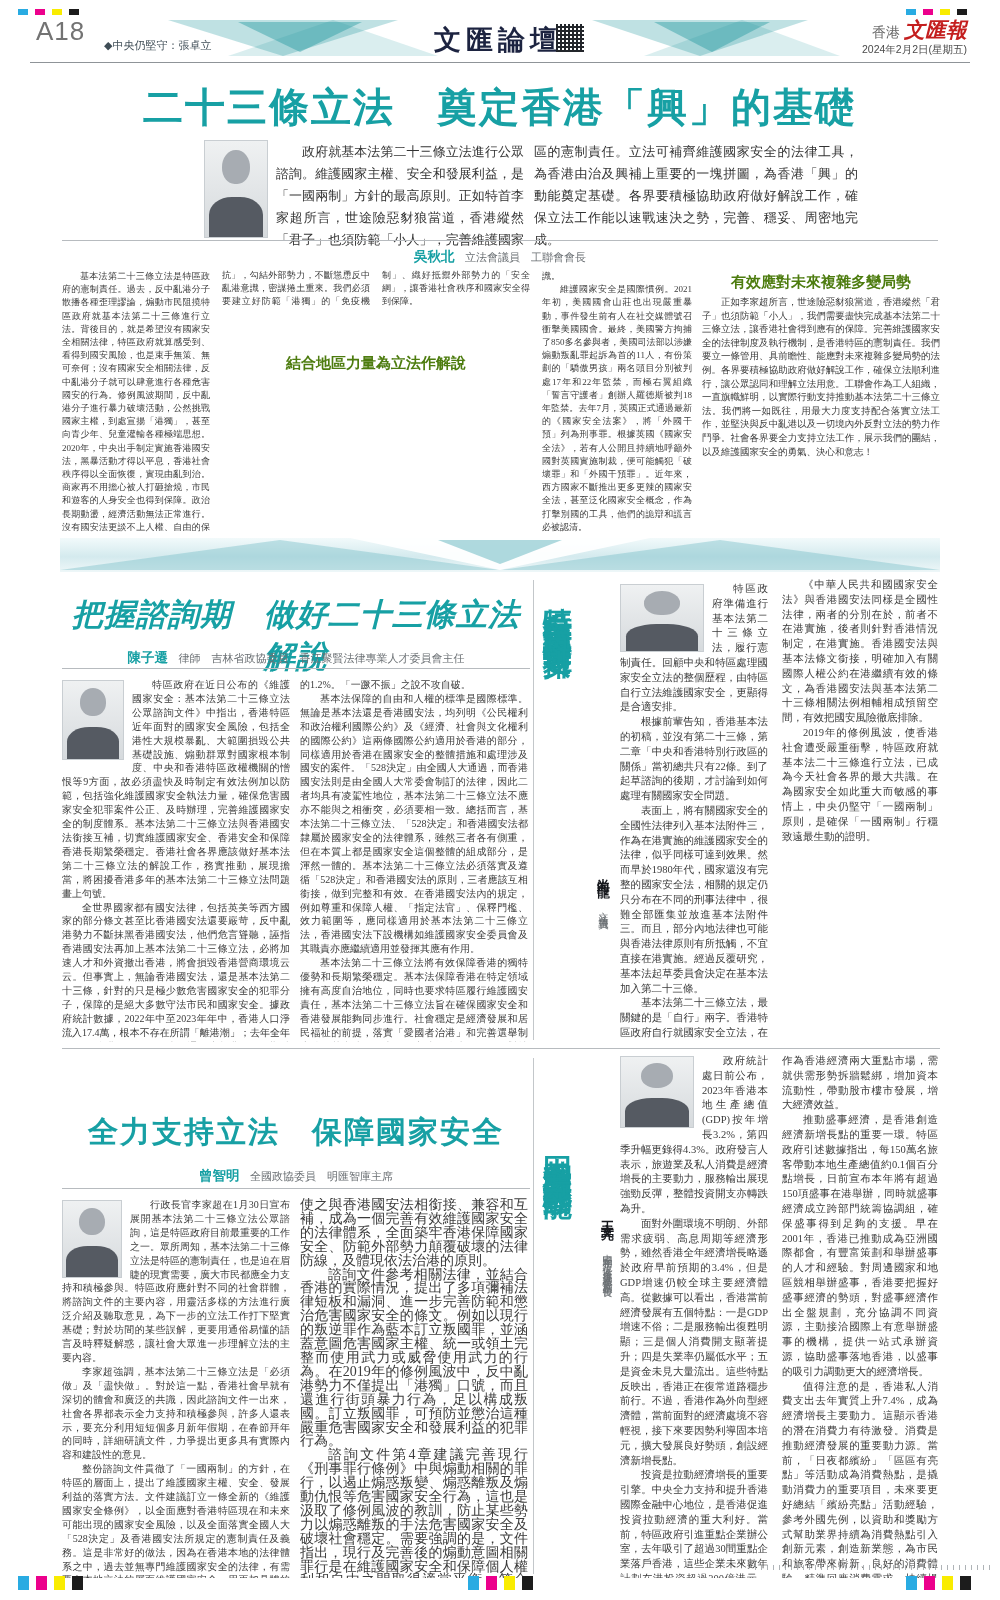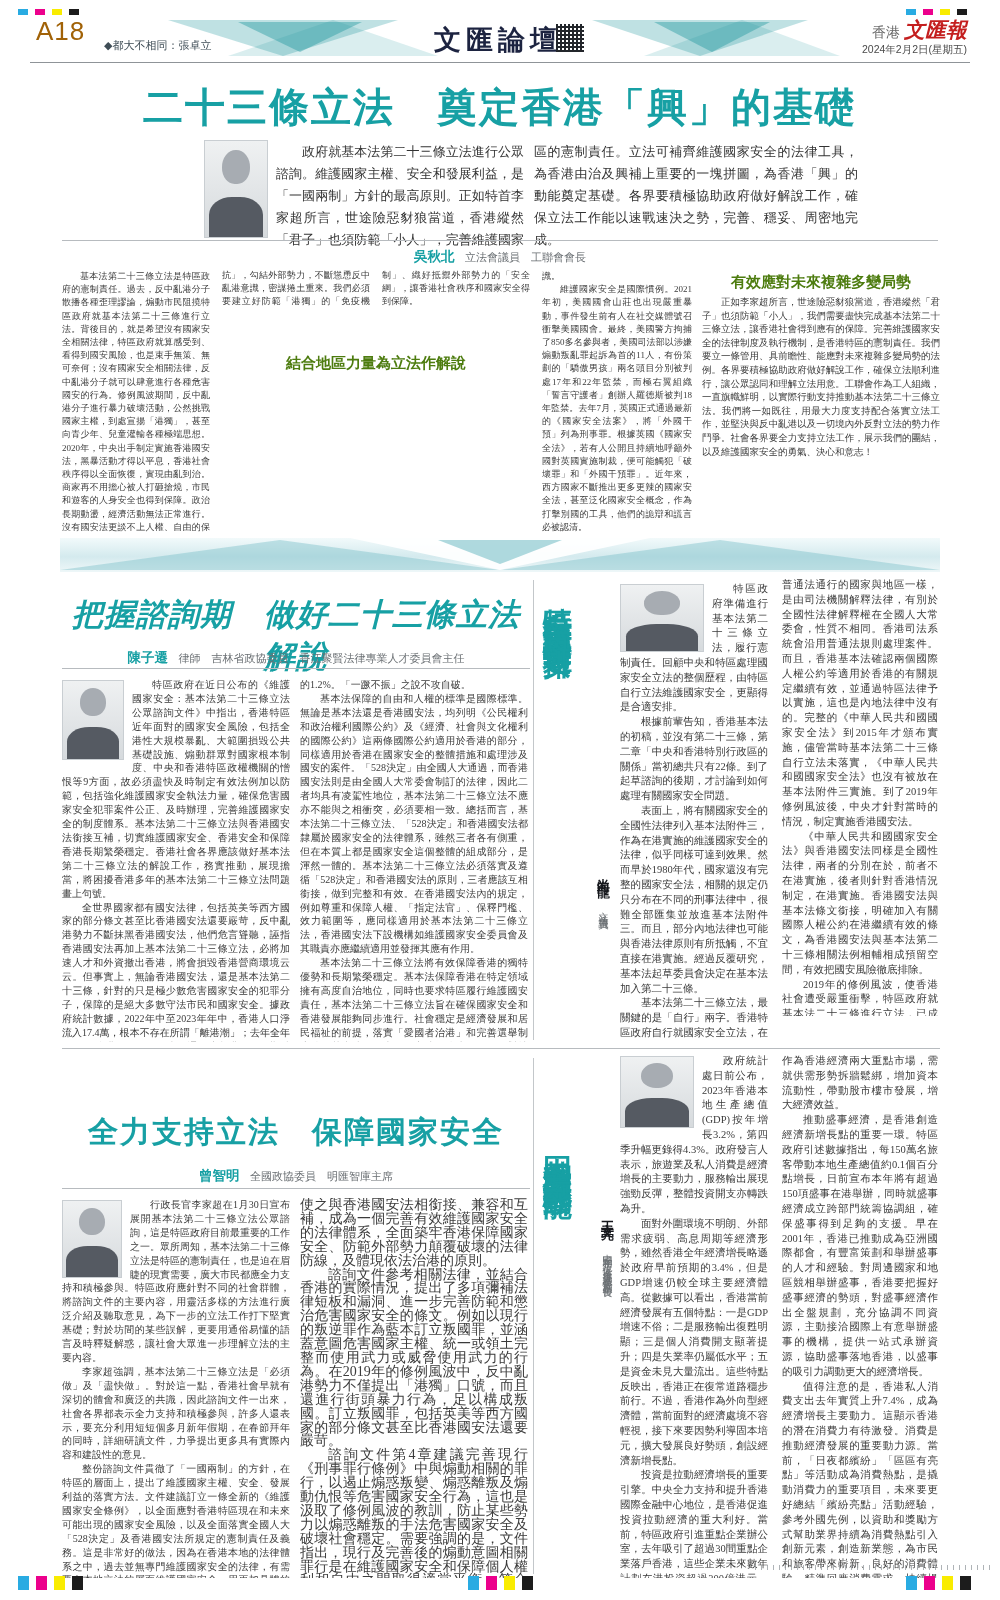--- a/index.html
+++ b/index.html
@@ -41,22 +41,22 @@
 
 <div id="page">
 
   <div class="abs cmyk" style="left:18px;top:1px;">
     <span style="width:10px;height:6px;background:#29abe2;"></span><span style="width:10px;height:6px;background:#ec008c;"></span><span style="width:10px;height:6px;background:#f9ec00;"></span><span style="width:10px;height:6px;background:#1c1c1c;"></span>
   </div>
   <div class="abs cmyk" style="left:906px;top:1px;">
     <span style="width:10px;height:6px;background:#29abe2;"></span><span style="width:10px;height:6px;background:#ec008c;"></span><span style="width:10px;height:6px;background:#f9ec00;"></span><span style="width:10px;height:6px;background:#1c1c1c;"></span>
   </div>
 
-  <div class="abs sans" style="left:36px;top:16px;font-size:26px;color:#a16207;letter-spacing:1px;">A18</div>
-  <div class="abs sans" style="left:104px;top:38px;font-size:11px;color:#3f4d56;">◆都大不相同：張卓立</div>
+  <div class="abs sans" style="left:36px;top:16px;font-size:26px;color:#737373;letter-spacing:1px;">A18</div>
+  <div class="abs sans" style="left:104px;top:38px;font-size:11px;color:#3f4d56;">◆中央仍堅守：張卓立</div>
 
   <div class="abs" style="left:168px;top:16px;width:270px;height:44px;">
     <span class="tri" style="left:0;top:4px;border-left:115px solid transparent;border-right:115px solid transparent;border-top:36px solid rgba(26,148,154,.28);"></span>
     <span class="tri" style="left:60px;top:4px;border-left:105px solid transparent;border-right:105px solid transparent;border-bottom:36px solid rgba(26,148,154,.16);"></span>
     <span class="tri" style="left:70px;top:6px;border-left:62px solid transparent;border-right:62px solid transparent;border-top:30px solid rgba(26,148,154,.40);"></span>
   </div>
   <div class="abs" style="left:592px;top:16px;width:250px;height:44px;">
     <span class="tri" style="left:0;top:4px;border-left:108px solid transparent;border-right:108px solid transparent;border-top:36px solid rgba(26,148,154,.28);"></span>
     <span class="tri" style="left:52px;top:4px;border-left:98px solid transparent;border-right:98px solid transparent;border-bottom:36px solid rgba(26,148,154,.16);"></span>
     <span class="tri" style="left:62px;top:6px;border-left:58px solid transparent;border-right:58px solid transparent;border-top:30px solid rgba(26,148,154,.40);"></span>
@@ -150,21 +150,20 @@
     <span class="tt">立法會議員</span>
   </div>
   <div class="abs bt clip" style="left:620px;top:582px;width:148px;height:458px;font-size:10.5px;line-height:14.8px;">
     <span class="photo photo-f" style="width:82px;height:66px;">
         <span class="head"></span>
         <span class="torso"></span>
       </span>
     <span><p>特區政府準備進行基本法第二十三條立法，履行憲制責任。回顧中央和特區處理國家安全立法的整個歷程，由特區自行立法維護國家安全，更顯得是合適安排。</p><p>根據前輩告知，香港基本法的初稿，並沒有第二十三條，第二章「中央和香港特別行政區的關係」當初總共只有22條。到了起草諮詢的後期，才討論到如何處理有關國家安全問題。</p><p>表面上，將有關國家安全的全國性法律列入基本法附件三，作為在港實施的維護國家安全的法律，似乎同樣可達到效果。然而早於1980年代，國家還沒有完整的國家安全法，相關的規定仍只分布在不同的刑事法律中，很難全部匯集並放進基本法附件三。而且，部分內地法律也可能與香港法律原則有所抵觸，不宜直接在港實施。經過反覆研究，基本法起草委員會決定在基本法加入第二十三條。</p><p>基本法第二十三條立法，最關鍵的是「自行」兩字。香港特區政府自行就國家安全立法，在世界上並沒有先例。香港的法律採用普通法模式，與內地法系相比較，無論用詞、文理、定義還是格式，都大不相同。香港與</p></span>
   </div>
   <div class="abs bt clip" style="left:782px;top:578px;width:156px;height:438px;font-size:10.5px;line-height:14.8px;">
-      <p class="flush">普通法通行的國家與地區一樣，是由司法機關解釋法律，有別於全國性法律解釋權在全國人大常委會，性質不相同。香港司法系統會沿用普通法規則處理案件。而且，香港基本法確認兩個國際人權公約等適用於香港的有關規定繼續有效，並通過特區法律予以實施，這也是內地法律中沒有的。完整的《中華人民共和國國家安全法》到2015年才頒布實施，儘管當時基本法第二十三條自行立法未落實，《中華人民共和國國家安全法》也沒有被放在基本法附件三實施。到了2019年修例風波後，中央才針對當時的情況，制定實施香港國安法。</p>
       <p>《中華人民共和國國家安全法》與香港國安法同樣是全國性法律，兩者的分別在於，前者不在港實施，後者則針對香港情況制定，在港實施。香港國安法與基本法條文銜接，明確加入有關國際人權公約在港繼續有效的條文，為香港國安法與基本法第二十三條相關法例相輔相成預留空間，有效把國安風險徹底排除。</p>
       <p>2019年的修例風波，使香港社會遭受嚴重衝擊，特區政府就基本法二十三條進行立法，已成為今天社會各界的最大共識。在為國家安全如此重大而敏感的事情上，中央仍堅守「一國兩制」原則，是確保「一國兩制」行穩致遠最生動的證明。</p>
     </div>
 
   <div class="hrule" style="left:62px;top:1048px;width:878px;"></div>
 
   <div class="abs mainhead sans" style="left:62px;top:1112px;width:468px;font-size:30px;">全力支持立法　保障國家安全</div>
   <div class="abs byline" style="left:62px;top:1166px;width:468px;">
     <span class="nm">曾智明</span>
     <span class="tt">全國政協委員　明匯智庫主席</span>
@@ -173,21 +172,21 @@
 
   <div class="abs bt clip" style="left:62px;top:1198px;width:228px;height:380px;font-size:10px;line-height:13.9px;">
     <span class="photo photo-f" style="width:58px;height:76px;">
         <span class="head"></span>
         <span class="torso"></span>
       </span>
     <span><p>行政長官李家超在1月30日宣布展開基本法第二十三條立法公眾諮詢，這是特區政府目前最重要的工作之一。眾所周知，基本法第二十三條立法是特區的憲制責任，也是迫在眉睫的現實需要，廣大市民都應全力支持和積極參與。特區政府應針對不同的社會群體，將諮詢文件的主要內容，用靈活多樣的方法進行廣泛介紹及聽取意見，為下一步的立法工作打下堅實基礎；對於坊間的某些誤解，更要用通俗易懂的語言及時釋疑解惑，讓社會大眾進一步理解立法的主要內容。</p><p>李家超強調，基本法第二十三條立法是「必須做」及「盡快做」。對於這一點，香港社會早就有深切的體會和廣泛的共識，因此諮詢文件一出來，社會各界都表示全力支持和積極參與，許多人還表示，要充分利用短短個多月新年假期，在春節拜年的同時，詳細研讀文件，力爭提出更多具有實際內容和建設性的意見。</p><p>整份諮詢文件貫徹了「一國兩制」的方針，在特區的層面上，提出了維護國家主權、安全、發展利益的落實方法。文件建議訂立一條全新的《維護國家安全條例》，以全面應對香港特區現在和未來可能出現的國家安全風險，以及全面落實全國人大「528決定」及香港國安法所規定的憲制責任及義務。這是非常好的做法，因為在香港本地的法律體系之中，過去並無專門維護國家安全的法律，有需要在本地立法的層面維護國家安全，用更加具體的法律條文予以細化，</p></span>
   </div>
   <div class="abs bt clip" style="left:300px;top:1198px;width:228px;height:380px;font-size:14px;line-height:13.9px;">
       <p class="flush">使之與香港國安法相銜接、兼容和互補，成為一個完善有效維護國家安全的法律體系，全面築牢香港保障國家安全、防範外部勢力顛覆破壞的法律防線，及體現依法治港的原則。</p>
-      <p>諮詢文件參考相關法律，並結合香港的實際情況，提出了多項彌補法律短板和漏洞、進一步完善防範和懲治危害國家安全的條文。例如以現行的叛逆罪作為藍本訂立叛國罪，並涵蓋意圖危害國家主權、統一或領土完整而使用武力或威脅使用武力的行為。在2019年的修例風波中，反中亂港勢力不僅提出「港獨」口號，而且還進行街頭暴力行為，足以構成叛國。訂立叛國罪，包括英美等西方國家的部分條文甚至比香港國安法還要嚴苛。</p>
+      <p>諮詢文件參考相關法律，並結合香港的實際情況，提出了多項彌補法律短板和漏洞、進一步完善防範和懲治危害國家安全的條文。例如以現行的叛逆罪作為藍本訂立叛國罪，並涵蓋意圖危害國家主權、統一或領土完整而使用武力或威脅使用武力的行為。在2019年的修例風波中，反中亂港勢力不僅提出「港獨」口號，而且還進行街頭暴力行為，足以構成叛國。訂立叛國罪，可預防並懲治這種嚴重危害國家安全和發展利益的犯罪行為。</p>
       <p>諮詢文件第4章建議完善現行《刑事罪行條例》中與煽動相關的罪行，以遏止煽惑叛變、煽惑離叛及煽動仇恨等危害國家安全行為，這也是汲取了修例風波的教訓，防止某些勢力以煽惑離叛的手法危害國家安全及破壞社會穩定。需要強調的是，文件指出，現行及完善後的煽動意圖相關罪行是在維護國家安全和保障個人權利和自由之間取得適當平衡，符合《公民權利和政治權利國際公約》和《經濟、社會與文化權利的國際公約》所定下的標準，不會影響正當的意見發表。如果市民就政府施政作出基於客觀事實、合理和正當批評，指出問題、提出改善意見等等，並不會觸犯相關法律。</p>
       <p>有國才有家，國安方可港安。廣大市民應支持和參與基本法第二十三條立法的諮詢。期待有關立法工作能夠全速推進並早日完成，保障國家安全，推動香港發展。</p>
     </div>
 
   <div class="vrule" style="left:533px;top:1058px;height:516px;"></div>
 
   <div class="abs vtext vhead" style="left:538px;top:1134px;height:400px;font-size:29px;letter-spacing:3px;">因勢利導激發香港經濟動能</div>
   <div class="abs vtext vbyline" style="left:598px;top:1210px;height:370px;">
     <span class="nm">王文亮</span>
     <span class="tt">中國和平統一促進會香港總會常務副會長</span>

